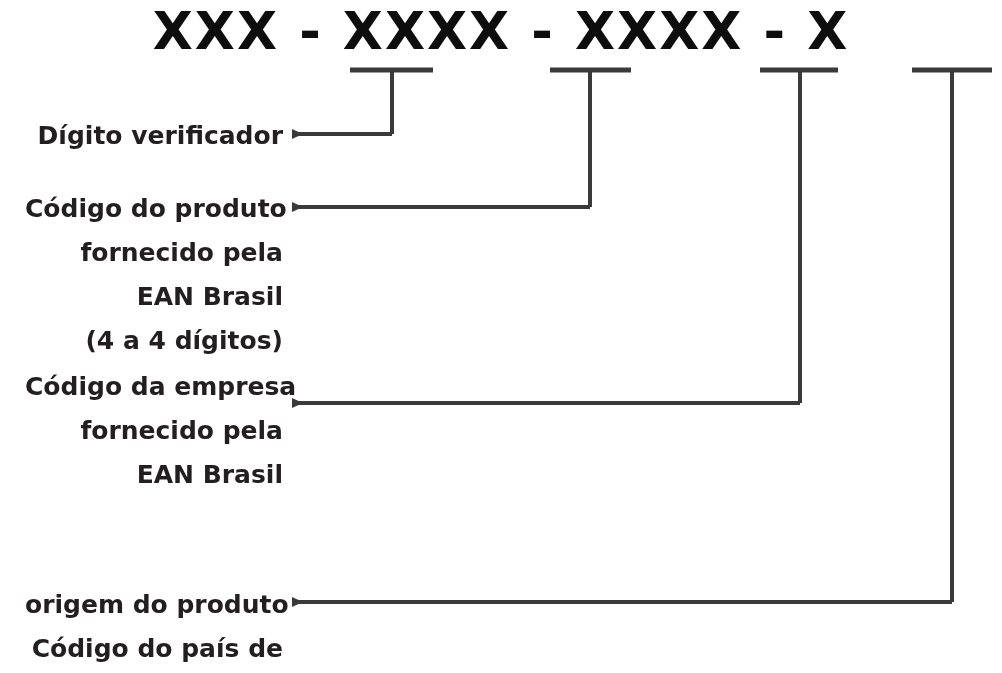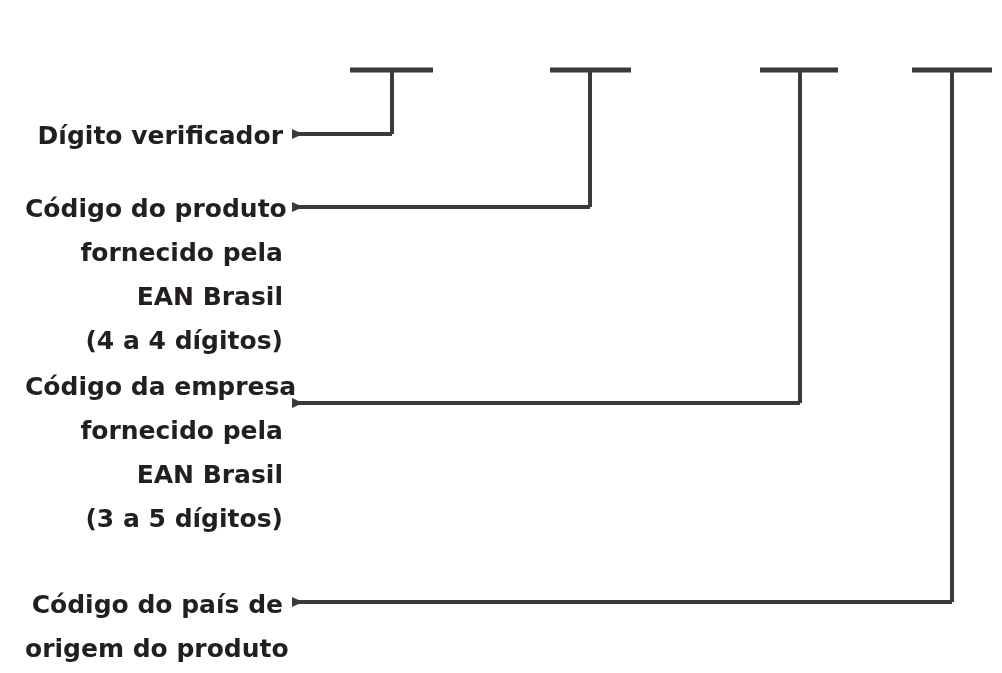--- a/index.html
+++ b/index.html
@@ -58,20 +58,21 @@
   #label-digito   { left: 0px; top: 114px;  width: 283px; }
   #label-produto  { left: 0px; top: 187px;  width: 283px; text-align: right; }
   #label-empresa  { left: 0px; top: 365px;  width: 283px; }
   #label-pais     { left: 0px; top: 583px;  width: 283px; }
 </style>
 </head>
 <body>
 
 <div id="diagram-root">
 
+  <div class="code-mask">XXX - XXXX - XXXX - X</div>
 
   <svg id="connector-svg" viewBox="0 0 1002 673">
     <defs>
       <marker id="arrow-left" markerWidth="13" markerHeight="13" refX="11" refY="5" orient="auto" markerUnits="userSpaceOnUse">
         <path d="M11,0 L11,10 L0,5 Z" fill="#3a3a3a"></path>
       </marker>
     </defs>
 
     <g>
       <line x1="350" y1="70" x2="433" y2="70" stroke="#3a3a3a" stroke-width="5"></line>
@@ -115,21 +116,20 @@
     <span class="line">Código do produto</span>
     <span class="line">fornecido pela</span>
     <span class="line">EAN Brasil</span>
     <span class="line">(4 a 4 dígitos)</span>
   </div>
 
   <div class="label-block" id="label-empresa">
     <span class="line">Código da empresa</span>
     <span class="line">fornecido pela</span>
     <span class="line">EAN Brasil</span>
-    <span class="line">(3 a 5 dígitos)</span>
   </div>
 
   <div class="label-block" id="label-pais">
+    <span class="line">origem do produto</span>
     <span class="line">Código do país de</span>
-    <span class="line">origem do produto</span>
   </div>
 
 </div>
 
 </body></html>

